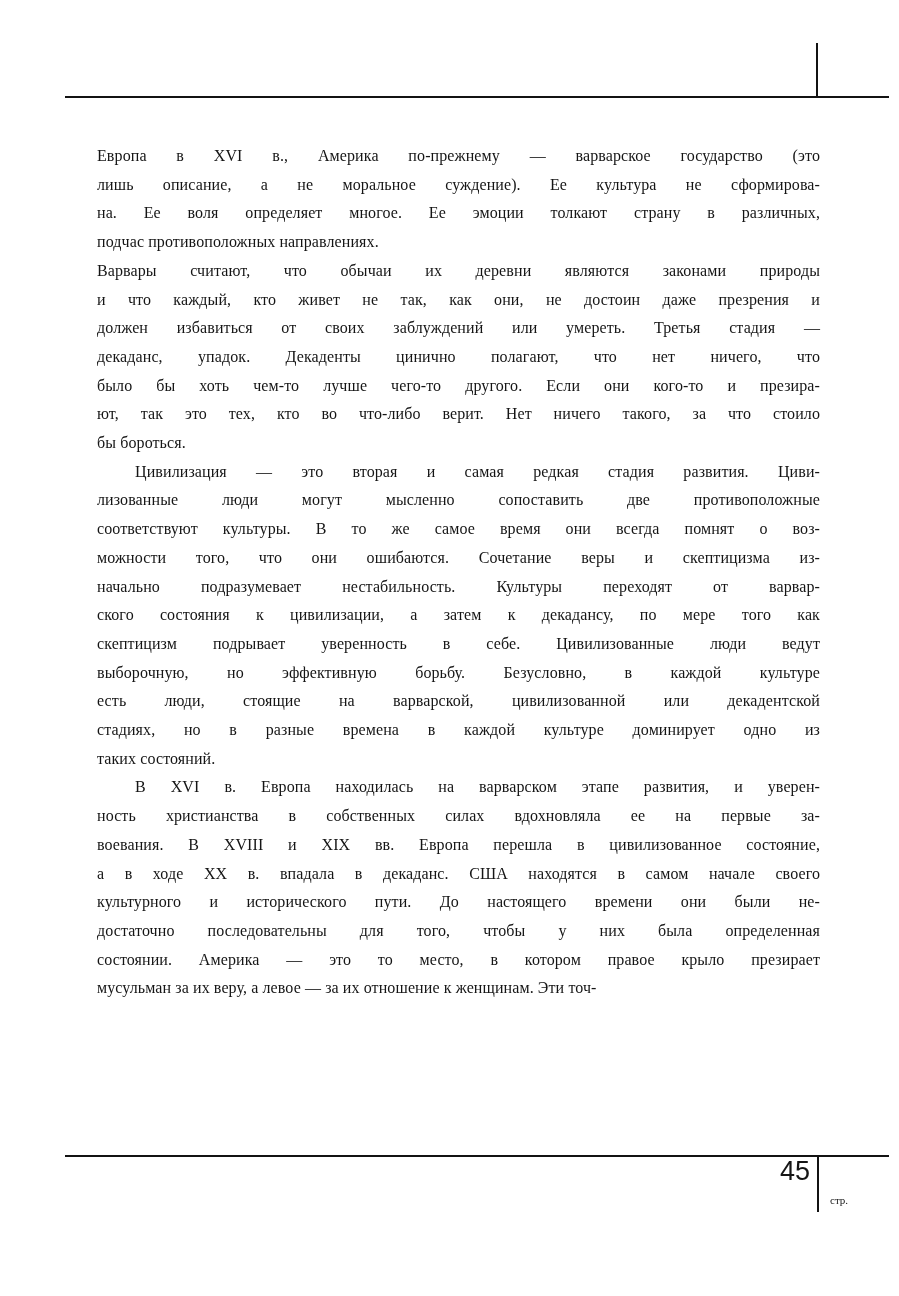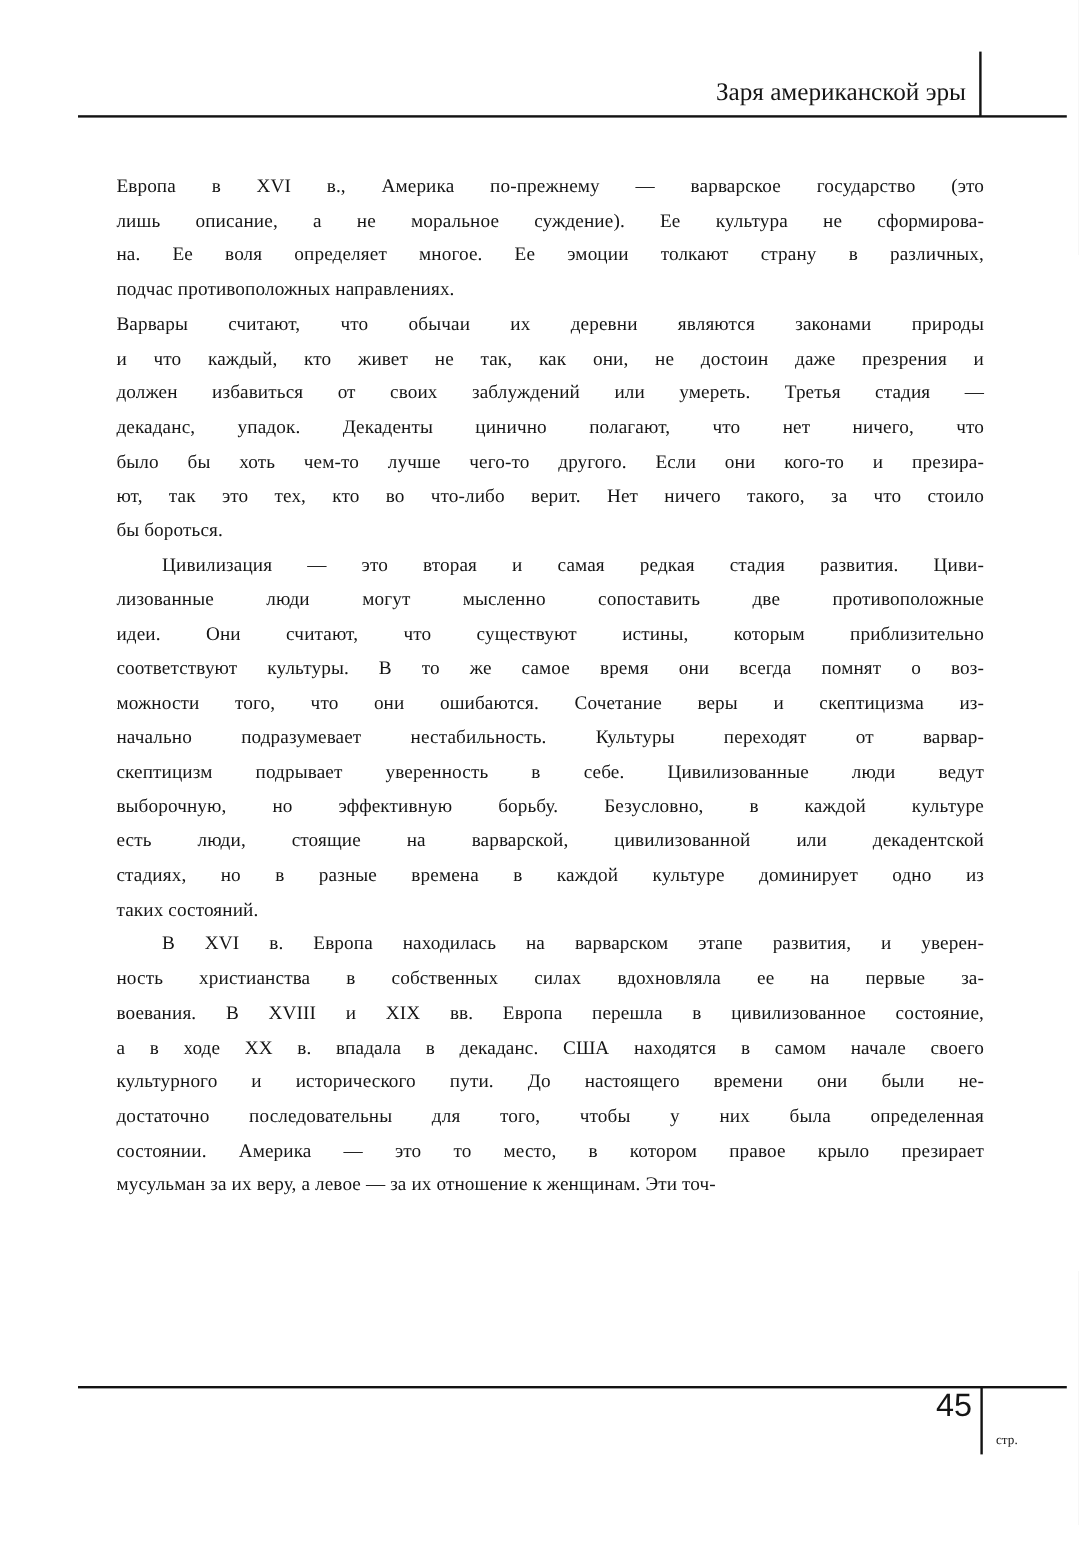--- a/index.html
+++ b/index.html
@@ -90,21 +90,20 @@
     top: 1195px;
     font-size: 11px;
     line-height: 1;
   }
 </style>
 </head>
 <body>
 
 <div class="page">
 
-  <div class="running-title">Заря американской эры</div>
   <div class="header-vrule"></div>
   <div class="header-hrule"></div>
 
   <div class="body-text">
       <div class="para">
         <div class="line first">Европа в XVI в., Америка по-прежнему — варварское государство (это</div>
         <div class="line">лишь описание, а не моральное суждение). Ее культура не сформирова-</div>
         <div class="line">на. Ее воля определяет многое. Ее эмоции толкают страну в различных,</div>
         <div class="line last">подчас противоположных направлениях.</div>
       </div>
@@ -113,24 +112,24 @@
         <div class="line">и что каждый, кто живет не так, как они, не достоин даже презрения и</div>
         <div class="line">должен избавиться от своих заблуждений или умереть. Третья стадия —</div>
         <div class="line">декаданс, упадок. Декаденты цинично полагают, что нет ничего, что</div>
         <div class="line">было бы хоть чем-то лучше чего-то другого. Если они кого-то и презира-</div>
         <div class="line">ют, так это тех, кто во что-либо верит. Нет ничего такого, за что стоило</div>
         <div class="line last">бы бороться.</div>
       </div>
       <div class="para indent">
         <div class="line first">Цивилизация — это вторая и самая редкая стадия развития. Циви-</div>
         <div class="line">лизованные люди могут мысленно сопоставить две противоположные</div>
-        <div class="line">идеи. Они считают, что существуют истины, которым приблизительно</div>
         <div class="line">соответствуют культуры. В то же самое время они всегда помнят о воз-</div>
         <div class="line">можности того, что они ошибаются. Сочетание веры и скептицизма из-</div>
         <div class="line">начально подразумевает нестабильность. Культуры переходят от варвар-</div>
+        <div class="line">ского состояния к цивилизации, а затем к декадансу, по мере того как</div>
         <div class="line">скептицизм подрывает уверенность в себе. Цивилизованные люди ведут</div>
         <div class="line">выборочную, но эффективную борьбу. Безусловно, в каждой культуре</div>
         <div class="line">есть люди, стоящие на варварской, цивилизованной или декадентской</div>
         <div class="line">стадиях, но в разные времена в каждой культуре доминирует одно из</div>
         <div class="line last">таких состояний.</div>
       </div>
       <div class="para indent">
         <div class="line first">В XVI в. Европа находилась на варварском этапе развития, и уверен-</div>
         <div class="line">ность христианства в собственных силах вдохновляла ее на первые за-</div>
         <div class="line">воевания. В XVIII и XIX вв. Европа перешла в цивилизованное состояние,</div>

